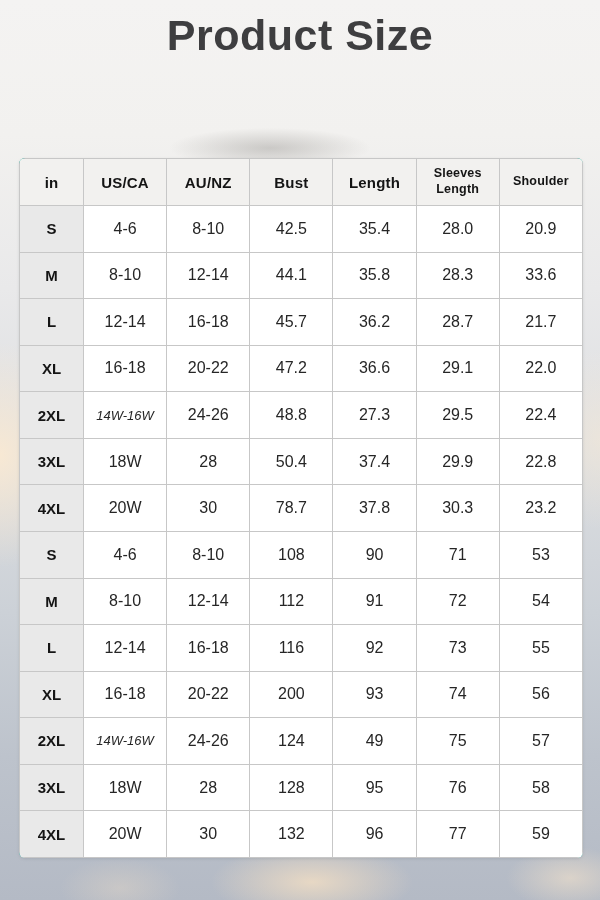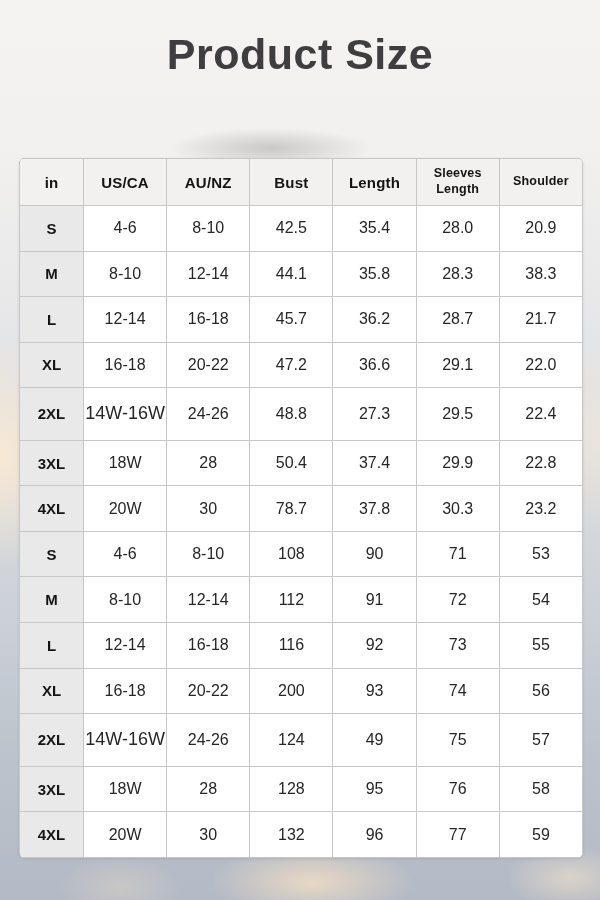--- a/index.html
+++ b/index.html
@@ -16,21 +16,21 @@
       radial-gradient(ellipse 140px 28px at 45% 148px, rgba(120,117,113,0.32), rgba(120,117,113,0) 72%),
       radial-gradient(ellipse 110px 150px at 0% 455px, rgba(249,233,211,0.95), rgba(249,233,211,0) 75%),
       radial-gradient(ellipse 85px 120px at 100% 440px, rgba(246,233,214,0.55), rgba(246,233,214,0) 75%),
       radial-gradient(ellipse 135px 50px at 52% 882px, rgba(240,221,196,0.85), rgba(240,221,196,0) 75%),
       radial-gradient(ellipse 85px 42px at 95% 878px, rgba(238,223,203,0.65), rgba(238,223,203,0) 75%),
       radial-gradient(ellipse 80px 40px at 20% 888px, rgba(226,214,199,0.45), rgba(226,214,199,0) 75%),
       linear-gradient(180deg, #f4f3f2 0%, #f2f1ef 15%, #e9e9ea 32%, #dcdee1 50%, #ccd1d7 68%, #bdc3cc 84%, #b4bac5 100%);
   }
   .page-title {
     margin: 0;
-    padding-top: 27px;
+    padding-top: 8px;
     text-align: center;
     font-size: 43px;
     line-height: 1.26;
     font-weight: 700;
     color: #3e3e40;
     letter-spacing: 0.5px;
   }
   .size-card {
     position: absolute;
     left: 19px;
@@ -71,21 +71,21 @@
     font-size: 15px;
     font-weight: 700;
     color: #141414;
   }
   .size-table td {
     background: #ffffff;
     font-size: 16px;
     font-weight: 400;
     color: #262626;
   }
-  .size-table td.compact { font-size: 18px; }
+  .size-table td.compact { font-size: 13px; font-style: italic; }
 </style>
 </head>
 <body>
 
 <h1 class="page-title">
   <span>Product Size</span><br>
 </h1>
 
 <div class="size-card">
   <table class="size-table">
@@ -117,21 +117,21 @@
           <td>28.0</td>
           <td>20.9</td>
         </tr>
         <tr>
           <th class="row-label">M</th>
           <td>8-10</td>
           <td>12-14</td>
           <td>44.1</td>
           <td>35.8</td>
           <td>28.3</td>
-          <td>38.3</td>
+          <td>33.6</td>
         </tr>
         <tr>
           <th class="row-label">L</th>
           <td>12-14</td>
           <td>16-18</td>
           <td>45.7</td>
           <td>36.2</td>
           <td>28.7</td>
           <td>21.7</td>
         </tr>

